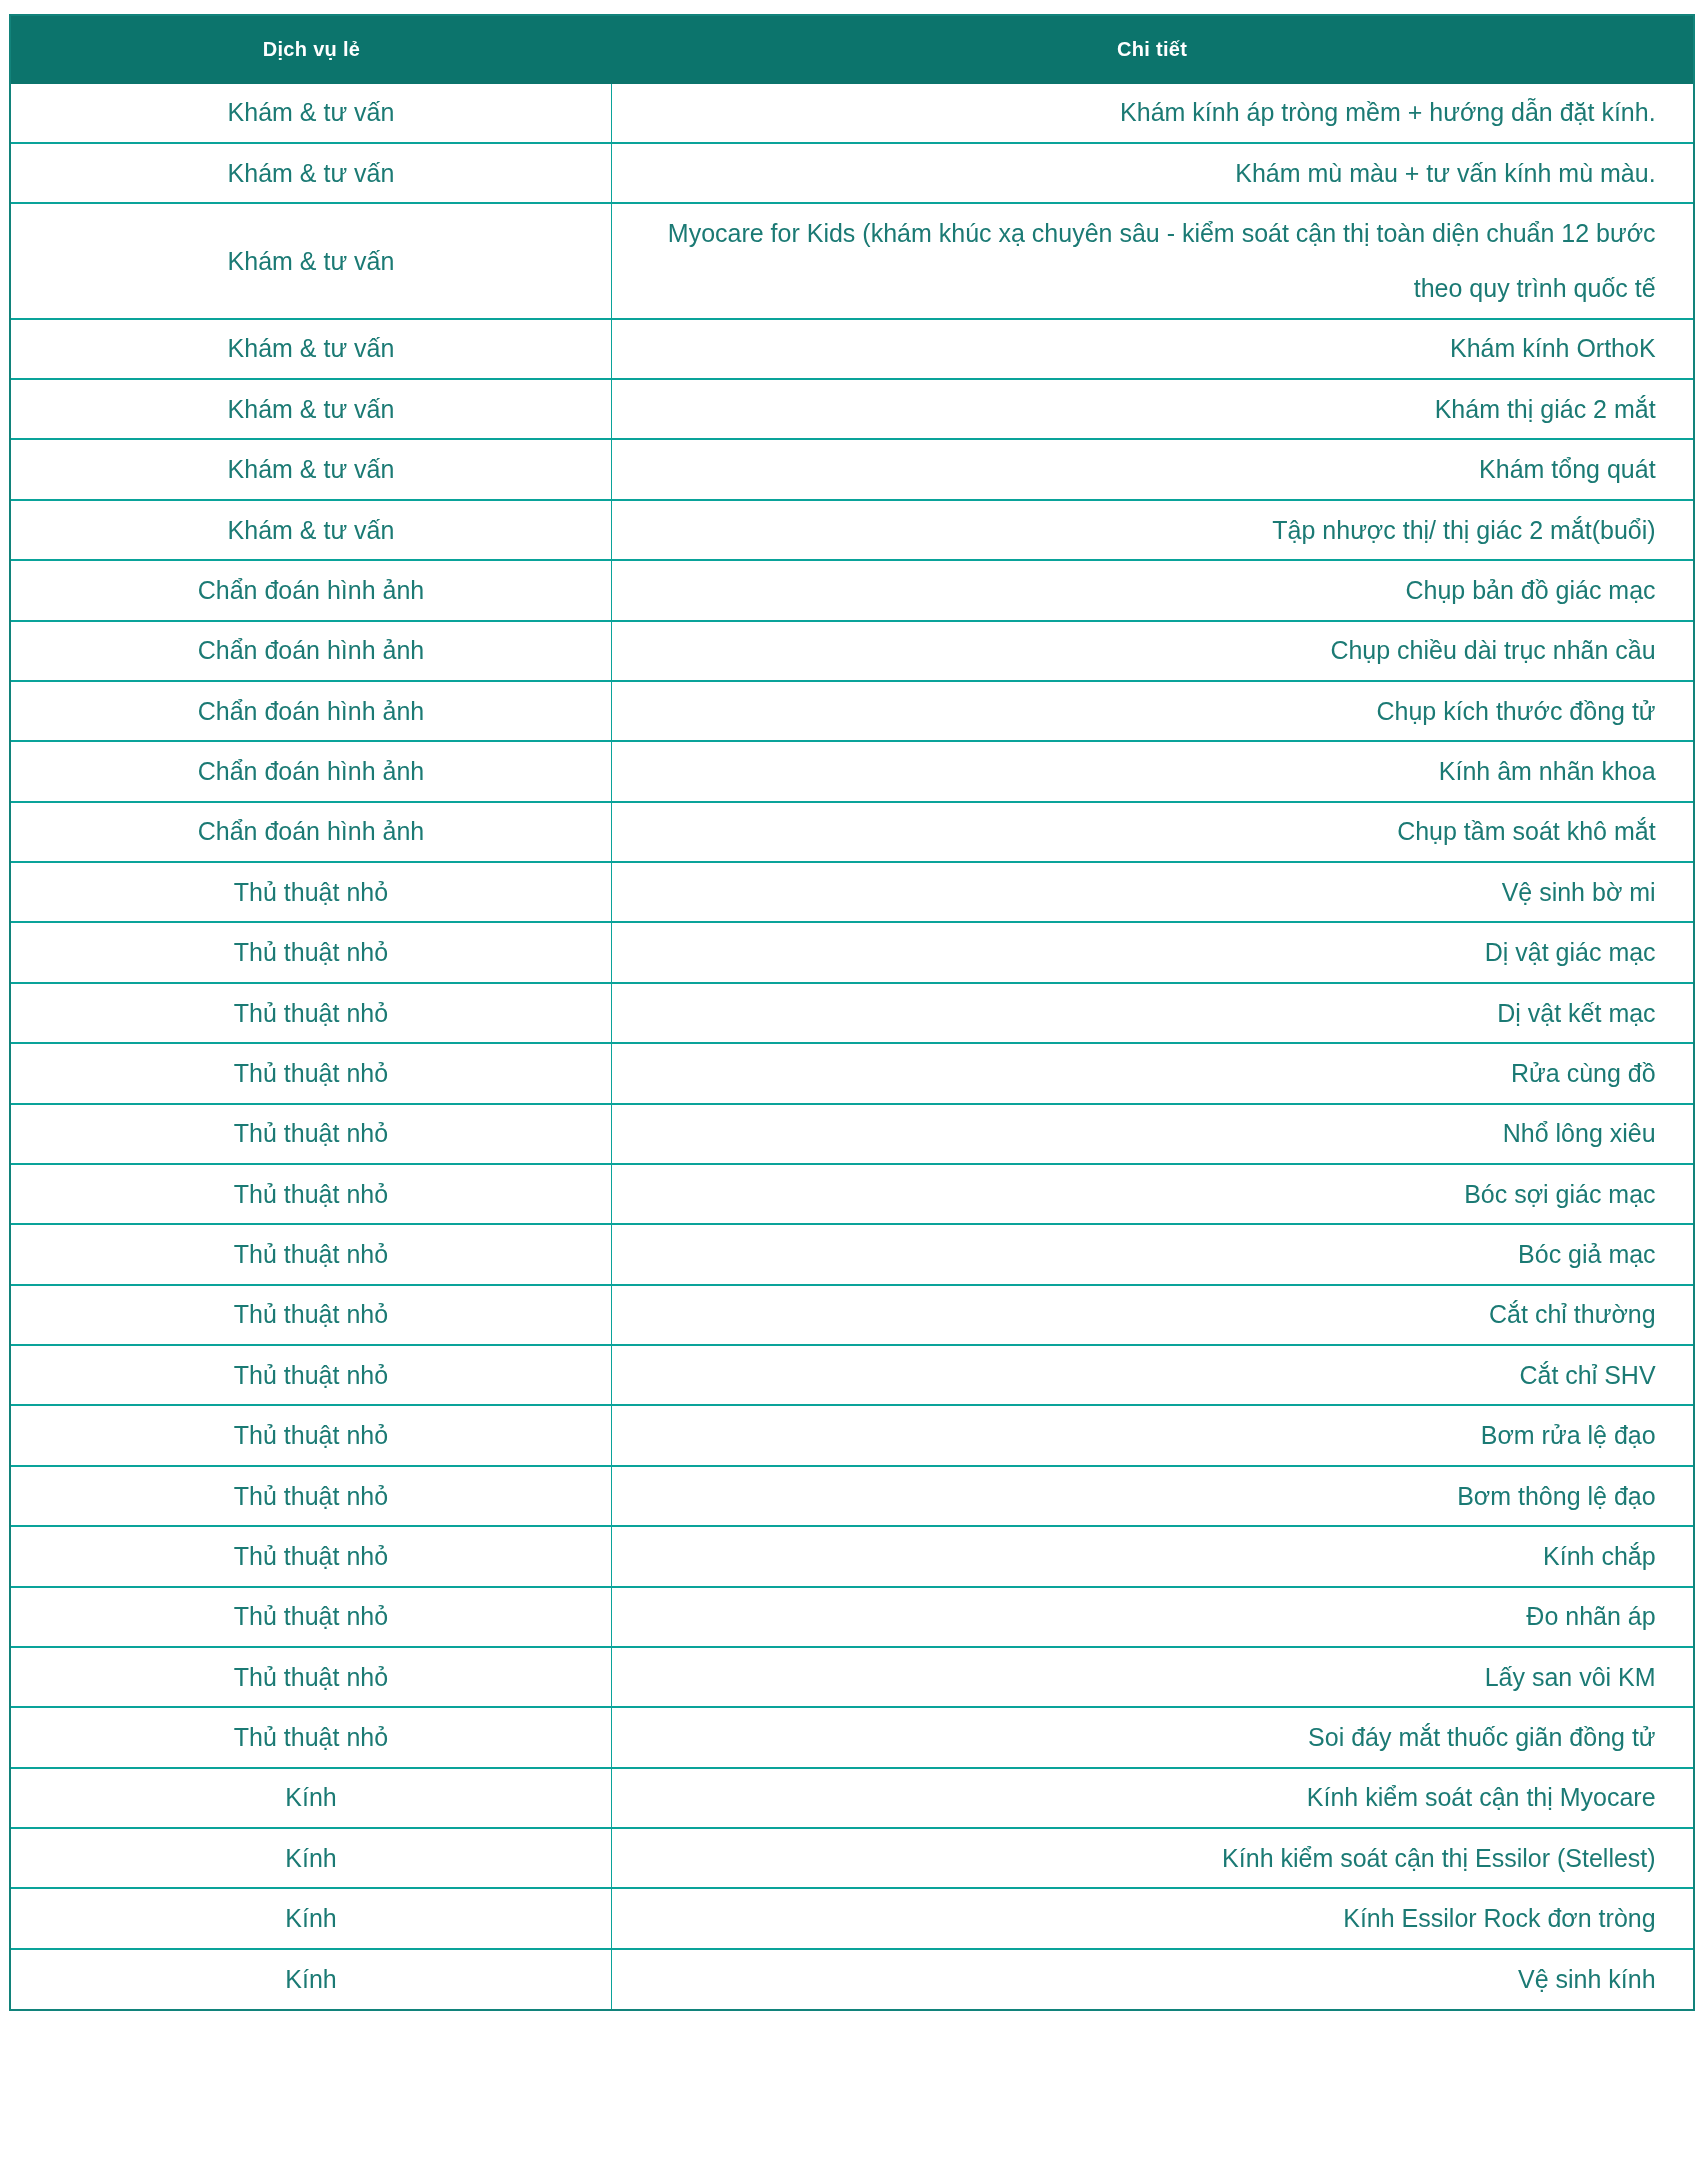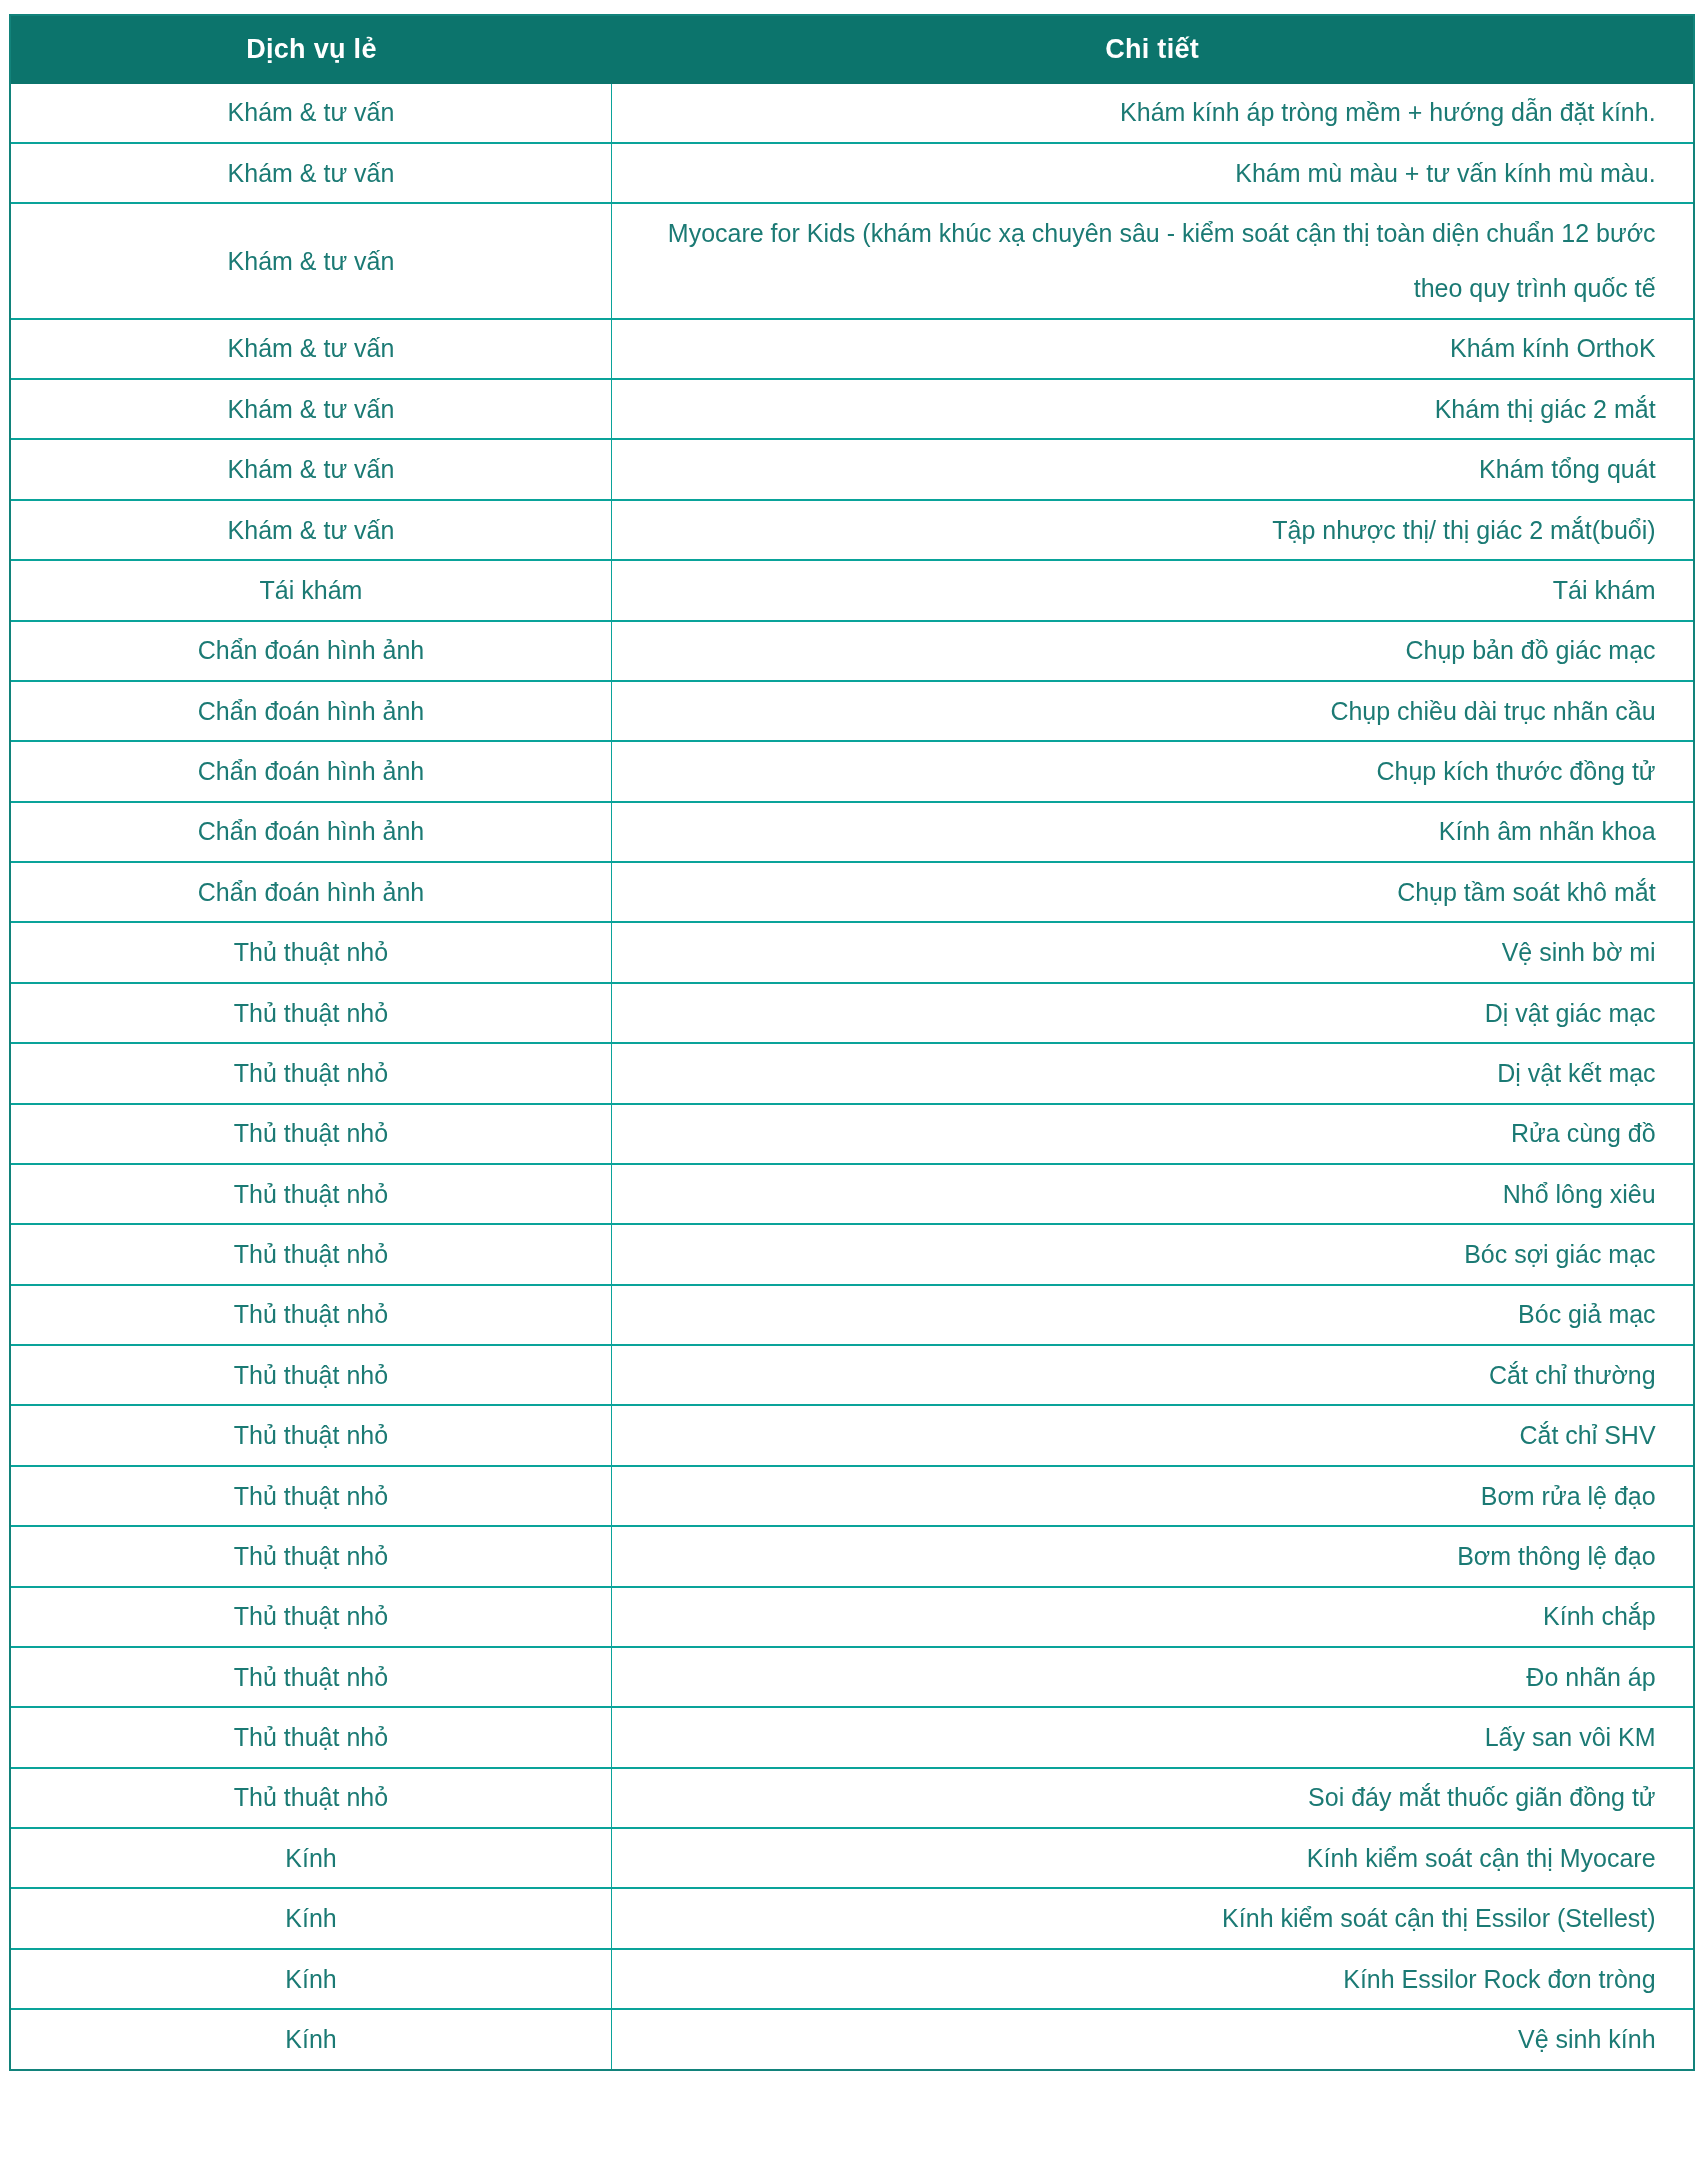--- a/index.html
+++ b/index.html
@@ -25,21 +25,21 @@
   }
   table.services {
     width: 100%;
     border-collapse: separate;
     border-spacing: 0;
     border: 2.6px solid var(--outer-border);
   }
   thead th {
     background: var(--header-bg);
     color: var(--header-text);
-    font-size: 27px;
+    font-size: 20px;
     font-weight: 700;
     height: 68px;
     text-align: center;
     vertical-align: middle;
     padding: 0 8.5px;
     letter-spacing: 0.3px;
   }
   tbody td {
     color: var(--body-text);
     font-size: 25px;
@@ -96,24 +96,20 @@
   </tr>
         <tr>
     <td class="c1">Khám &amp; tư vấn</td>
     <td class="c2">Khám tổng quát</td>
   </tr>
         <tr>
     <td class="c1">Khám &amp; tư vấn</td>
     <td class="c2">Tập nhược thị/ thị giác 2 mắt(buổi)</td>
   </tr>
         <tr>
-    <td class="c1">Tái khám</td>
-    <td class="c2">Tái khám</td>
-  </tr>
-        <tr>
     <td class="c1">Chẩn đoán hình ảnh</td>
     <td class="c2">Chụp bản đồ giác mạc</td>
   </tr>
         <tr>
     <td class="c1">Chẩn đoán hình ảnh</td>
     <td class="c2">Chụp chiều dài trục nhãn cầu</td>
   </tr>
         <tr>
     <td class="c1">Chẩn đoán hình ảnh</td>
     <td class="c2">Chụp kích thước đồng tử</td>

